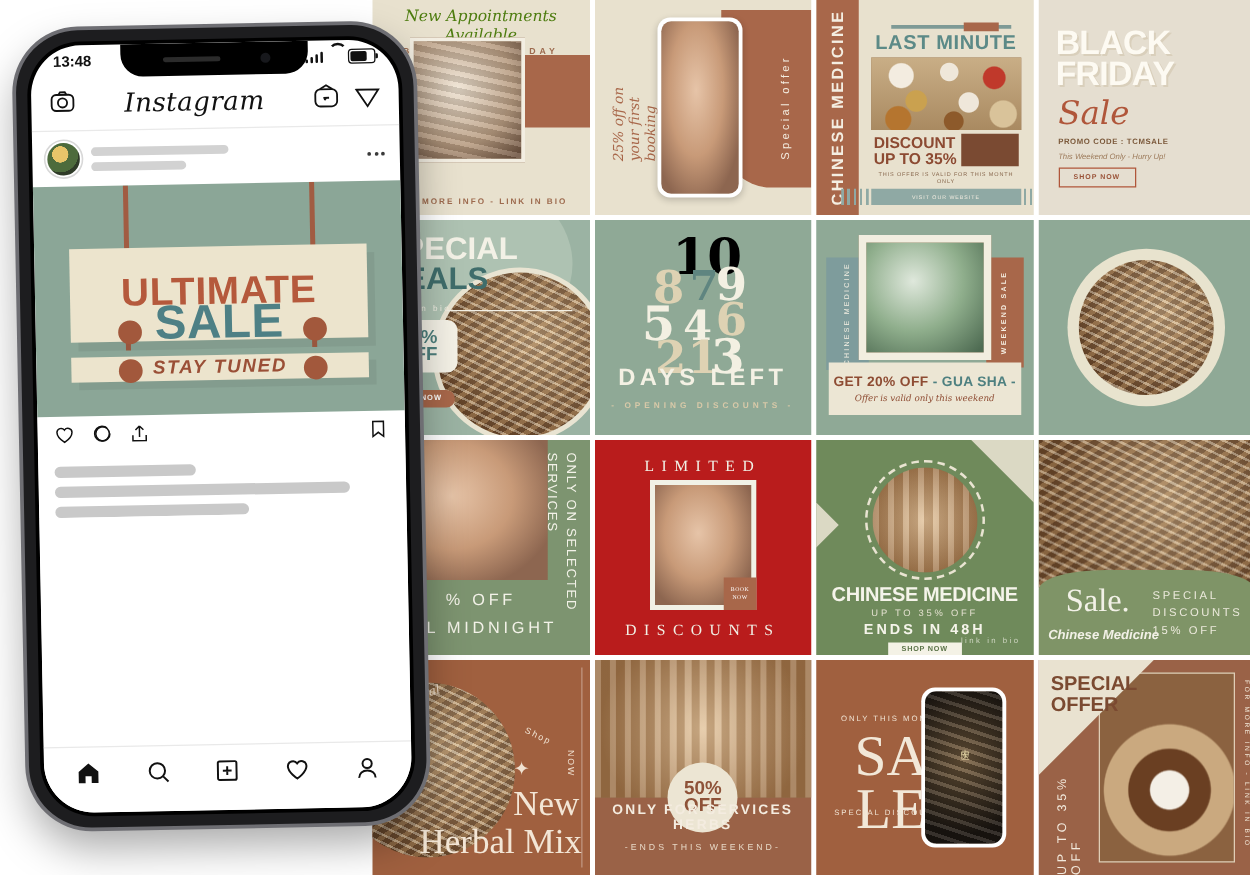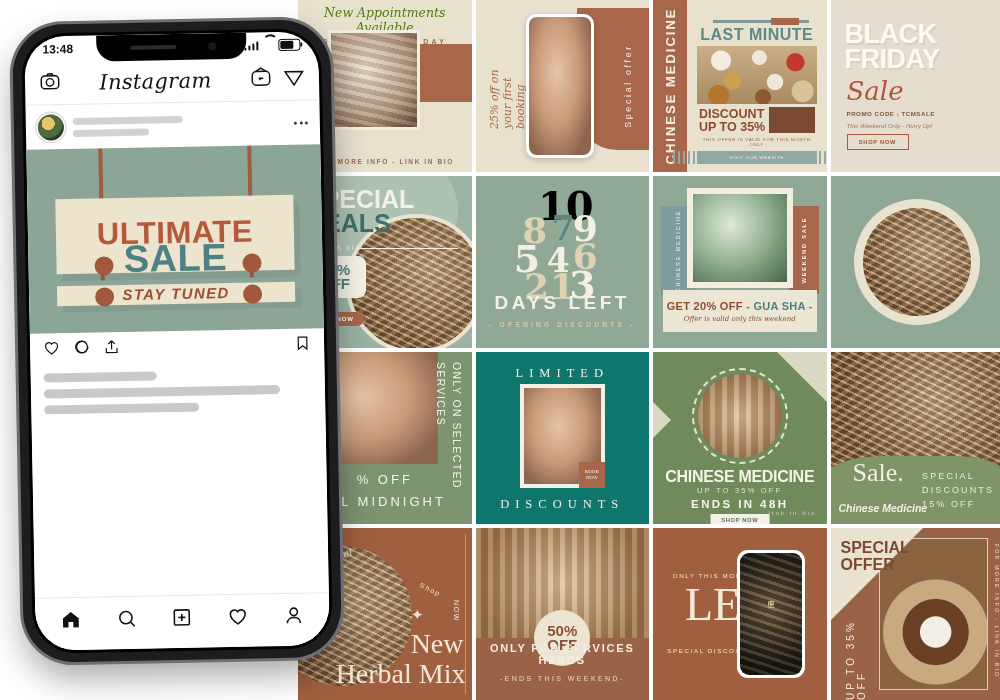--- a/index.html
+++ b/index.html
@@ -224,21 +224,21 @@
         display:flex;align-items:center;justify-content:center;color:#fff;font-size:14px;letter-spacing:.6px;}
   .t-25 .bnd b{font-style:italic;margin-left:5px;}
 
   .t-mid{background:#7d9470;}
   .t-mid .pic{position:absolute;left:0;top:0;right:34px;height:112px;}
   .t-mid .v{position:absolute;right:8px;top:10px;writing-mode:vertical-rl;font-size:10.5px;letter-spacing:1.4px;
         color:#f3f2e8;line-height:1.45;}
   .t-mid .l1{position:absolute;left:0;right:0;top:120px;text-align:center;font-size:13px;letter-spacing:3px;color:#f3f2e8;}
   .t-mid .l2{position:absolute;left:0;right:0;top:142px;text-align:center;font-size:13px;letter-spacing:3px;color:#f3f2e8;}
 
-  .t-lim{background:#0f766e;}
+  .t-lim{background:#b91c1c;}
   .t-lim .h{position:absolute;left:0;right:0;top:14px;text-align:center;font-family:"Liberation Serif",serif;
         font-size:12.5px;letter-spacing:6px;color:#f1f1e6;}
   .t-lim .pic{position:absolute;left:44px;right:44px;top:32px;bottom:36px;border:4px solid #f1f1e6;}
   .t-lim .bn{position:absolute;right:44px;bottom:36px;width:26px;height:26px;background:#a8674a;
         display:flex;flex-direction:column;align-items:center;justify-content:center;color:#fff;font-size:4.6px;
         letter-spacing:.4px;line-height:1.3;font-family:"Liberation Serif",serif;}
   .t-lim .f{position:absolute;left:0;right:0;bottom:12px;text-align:center;font-family:"Liberation Serif",serif;
         font-size:12.5px;letter-spacing:6px;color:#f1f1e6;}
 
   .t-cm2{background:#6f8a5b;}
@@ -253,21 +253,21 @@
   .t-cm2 .s{position:absolute;left:0;right:0;top:134px;text-align:center;font-size:7.5px;color:#e3e0cf;letter-spacing:2.2px;}
   .t-cm2 .e{position:absolute;left:0;right:0;top:146px;text-align:center;font-size:11.5px;font-weight:bold;color:#f5f4ea;letter-spacing:2.4px;}
   .t-cm2 .btn{position:absolute;left:50%;top:162px;transform:translateX(-50%);background:#f4f2e6;color:#5c7449;
         font-size:5.8px;font-weight:bold;padding:3px 11px;letter-spacing:.6px;}
   .t-cm2 .lk{position:absolute;right:10px;bottom:8px;font-size:6.2px;letter-spacing:2px;color:#cfd6c2;}
 
   .t-sale{background:#7f9467;}
   .t-sale .pic{position:absolute;left:0;right:0;top:0;height:118px;}
   .t-sale .wave{position:absolute;left:0;right:0;top:104px;height:32px;background:#7f9467;
         border-radius:50% 50% 0 0/26px 26px;}
-  .t-sale .s{position:absolute;left:22px;bottom:38px;font-family:"Liberation Serif",serif;font-size:26px;color:#f2f1e7;line-height:1;}
+  .t-sale .s{position:absolute;left:22px;bottom:30px;font-family:"Liberation Serif",serif;font-size:26px;color:#f2f1e7;line-height:1;}
   .t-sale .cm{position:absolute;left:8px;bottom:10px;font-size:10.5px;font-style:italic;font-weight:bold;color:#f2f1e7;}
   .t-sale .r{position:absolute;right:10px;bottom:12px;text-align:left;font-size:9px;letter-spacing:2.1px;
         color:#eceadc;line-height:1.55;}
 
   .t-herb{background:#a0603f;}
   .t-herb .pic{position:absolute;left:-26px;top:18px;width:140px;height:140px;border-radius:50%;}
   .t-herb .arc{position:absolute;left:14px;top:12px;font-family:"DejaVu Serif",serif;font-style:italic;
         font-size:10px;color:#edddcc;line-height:1.15;transform:rotate(-16deg);}
   .t-herb .shop{position:absolute;right:30px;top:58px;font-size:7px;letter-spacing:1.6px;color:#f0e2d2;transform:rotate(26deg);}
   .t-herb .now{position:absolute;right:12px;top:72px;font-size:7px;letter-spacing:1.6px;color:#f0e2d2;
@@ -486,20 +486,21 @@
         <b>50%</b>
         <b>OFF</b>
       </div>
       <div class="l1">ONLY FOR SERVICES HERBS</div>
       <div class="l2">-ENDS THIS WEEKEND-</div>
     </div>
 
     <div class="tile t-s2">
       <div class="otm">ONLY THIS MONTH</div>
       <div class="sa">
+        <div>SA</div>
         <div>LE</div>
       </div>
       <div class="sd">SPECIAL DISCOUNTS</div>
       <div class="mini">
         <div class="scr photo dark">
           <div class="cn">中医</div>
         </div>
       </div>
     </div>
 

